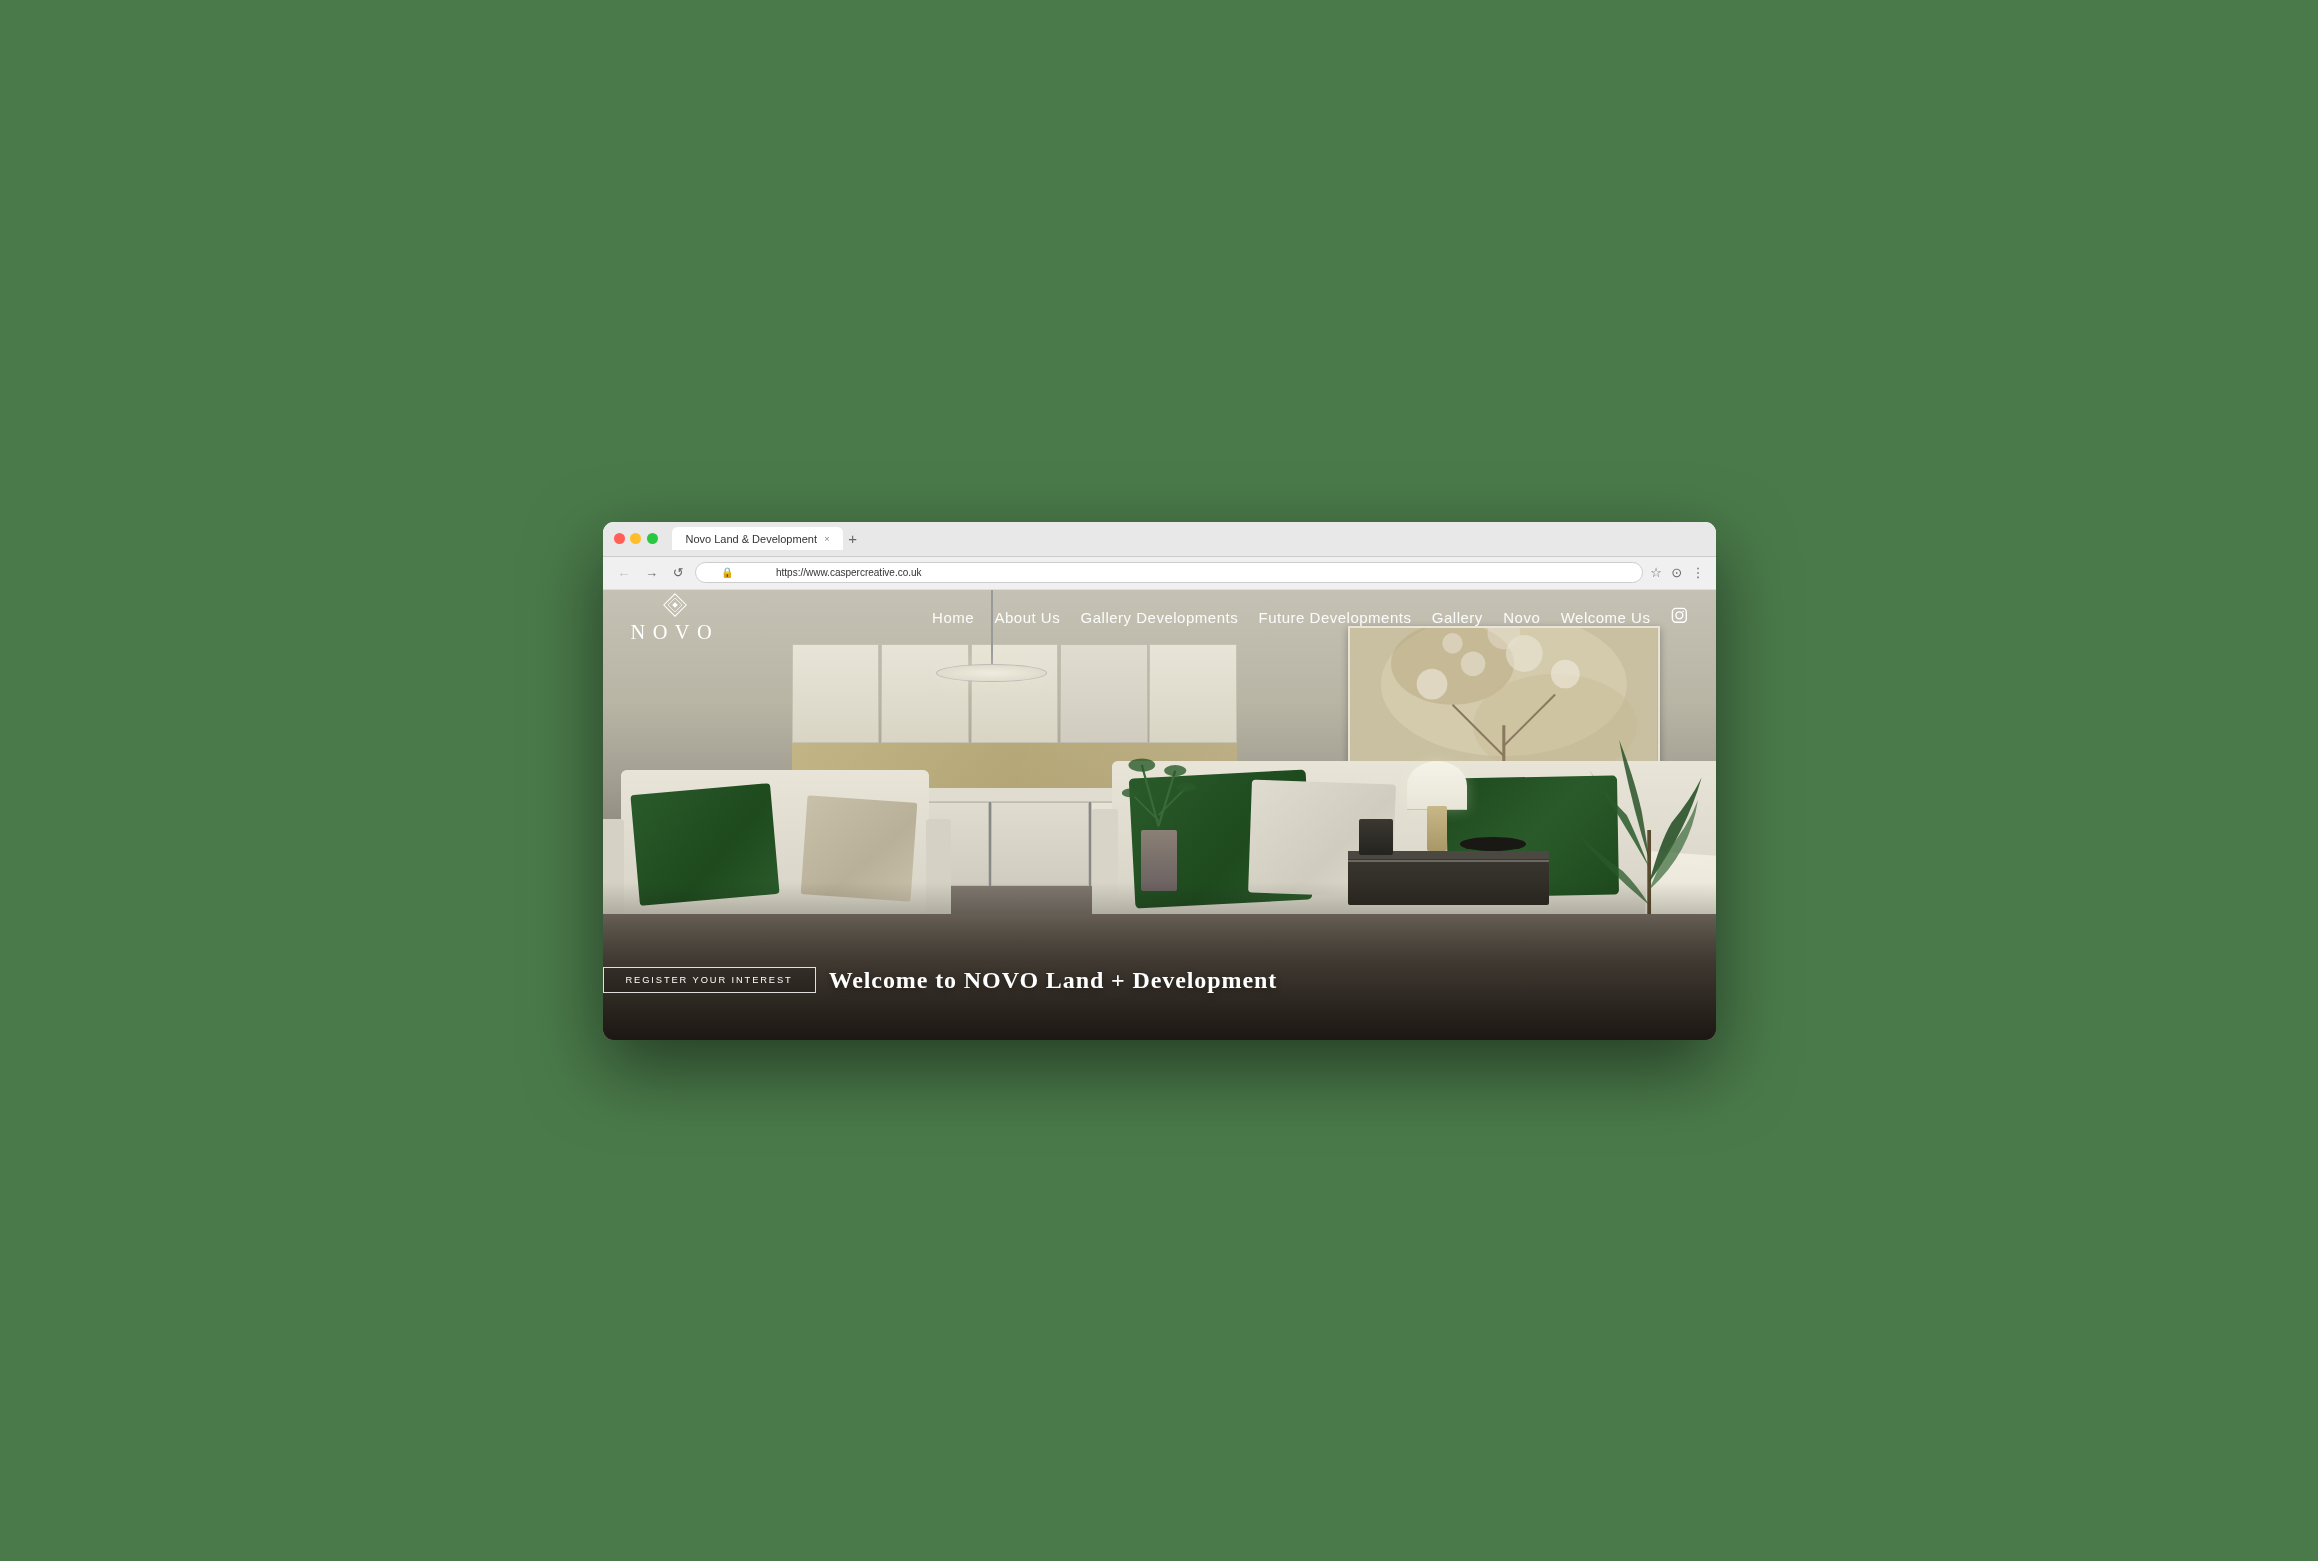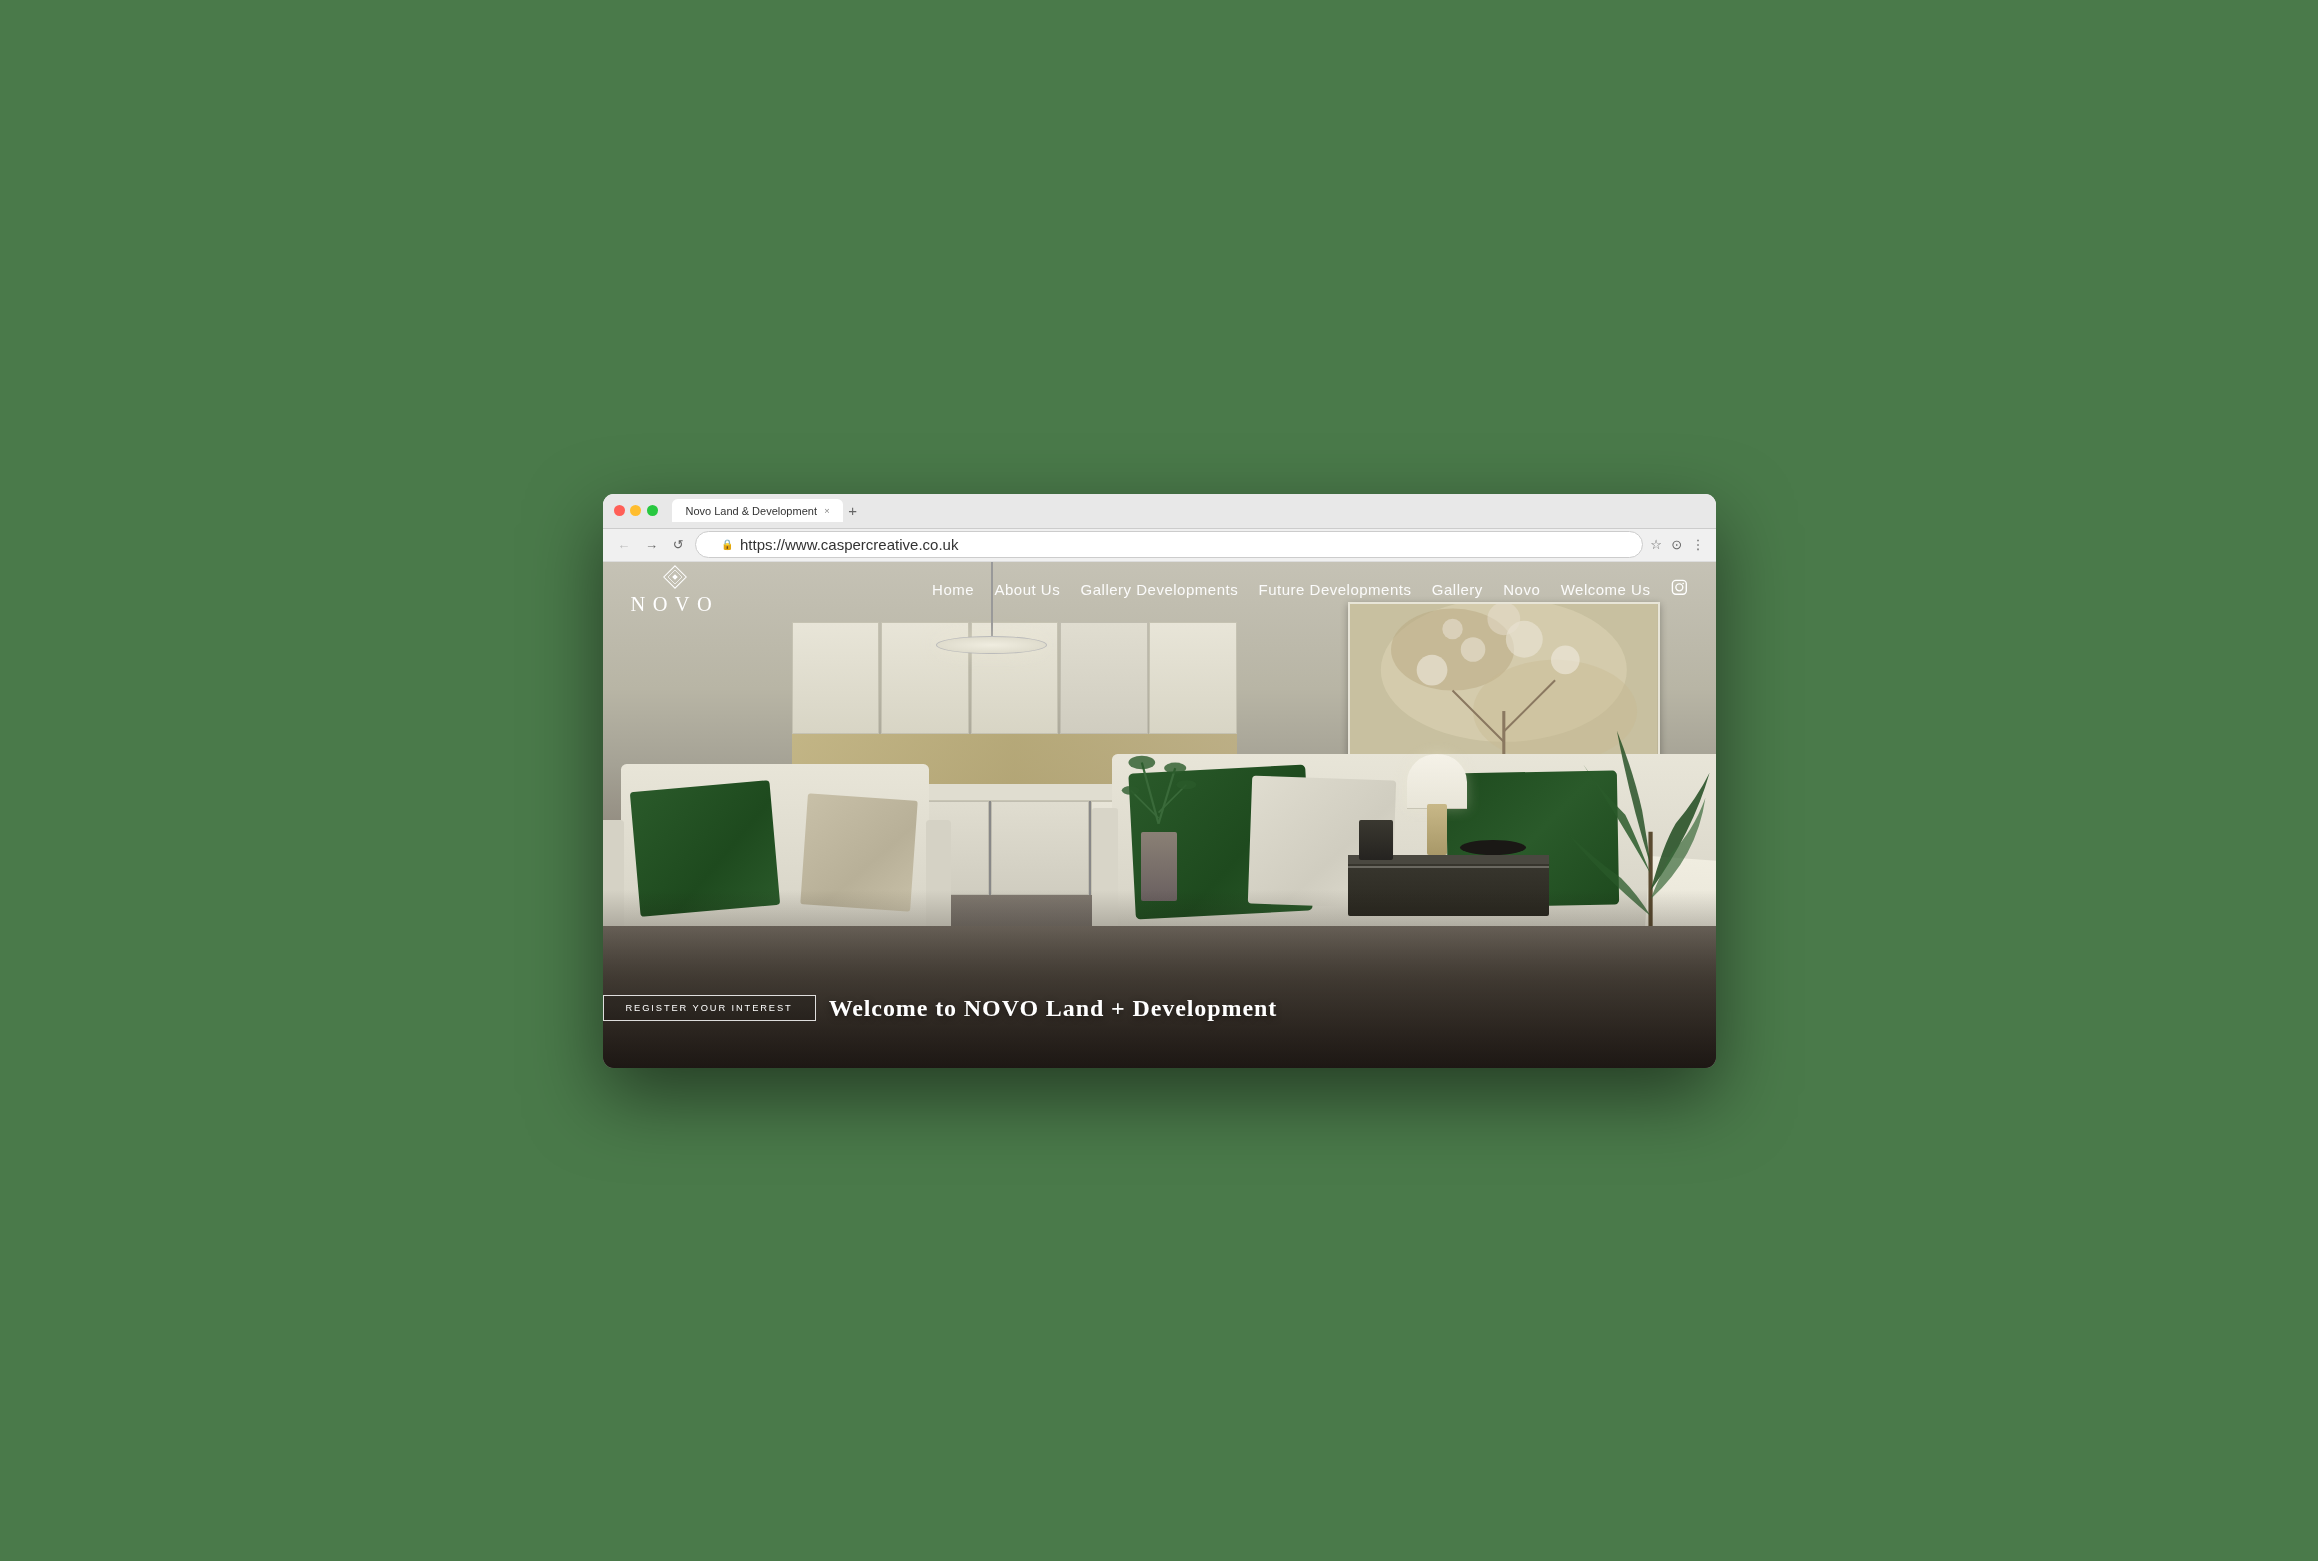--- a/index.html
+++ b/index.html
@@ -111,36 +111,37 @@
       position: relative;
       gap: 5.6px;
     }
 
     .lock-icon {
       color: #2a7a2a;
       font-size: 10.2px;
     }
 
     .address-text {
-      font-size: 15px;
+      font-size: 10px;
       color: #333;
+      margin-left: 36px;
     }
 
     .address-right-icons {
       display: flex;
       gap: 9.3px;
       align-items: center;
       color: #666;
       font-size: 13px;
     }
 
     
     .website-content {
       position: relative;
-      height: 506px;
+      height: 450px;
       overflow: hidden;
       text-decoration: underline;
     }
 
     
     .wall {
       position: absolute;
       top: 0;
       left: 0;
       right: 0;

